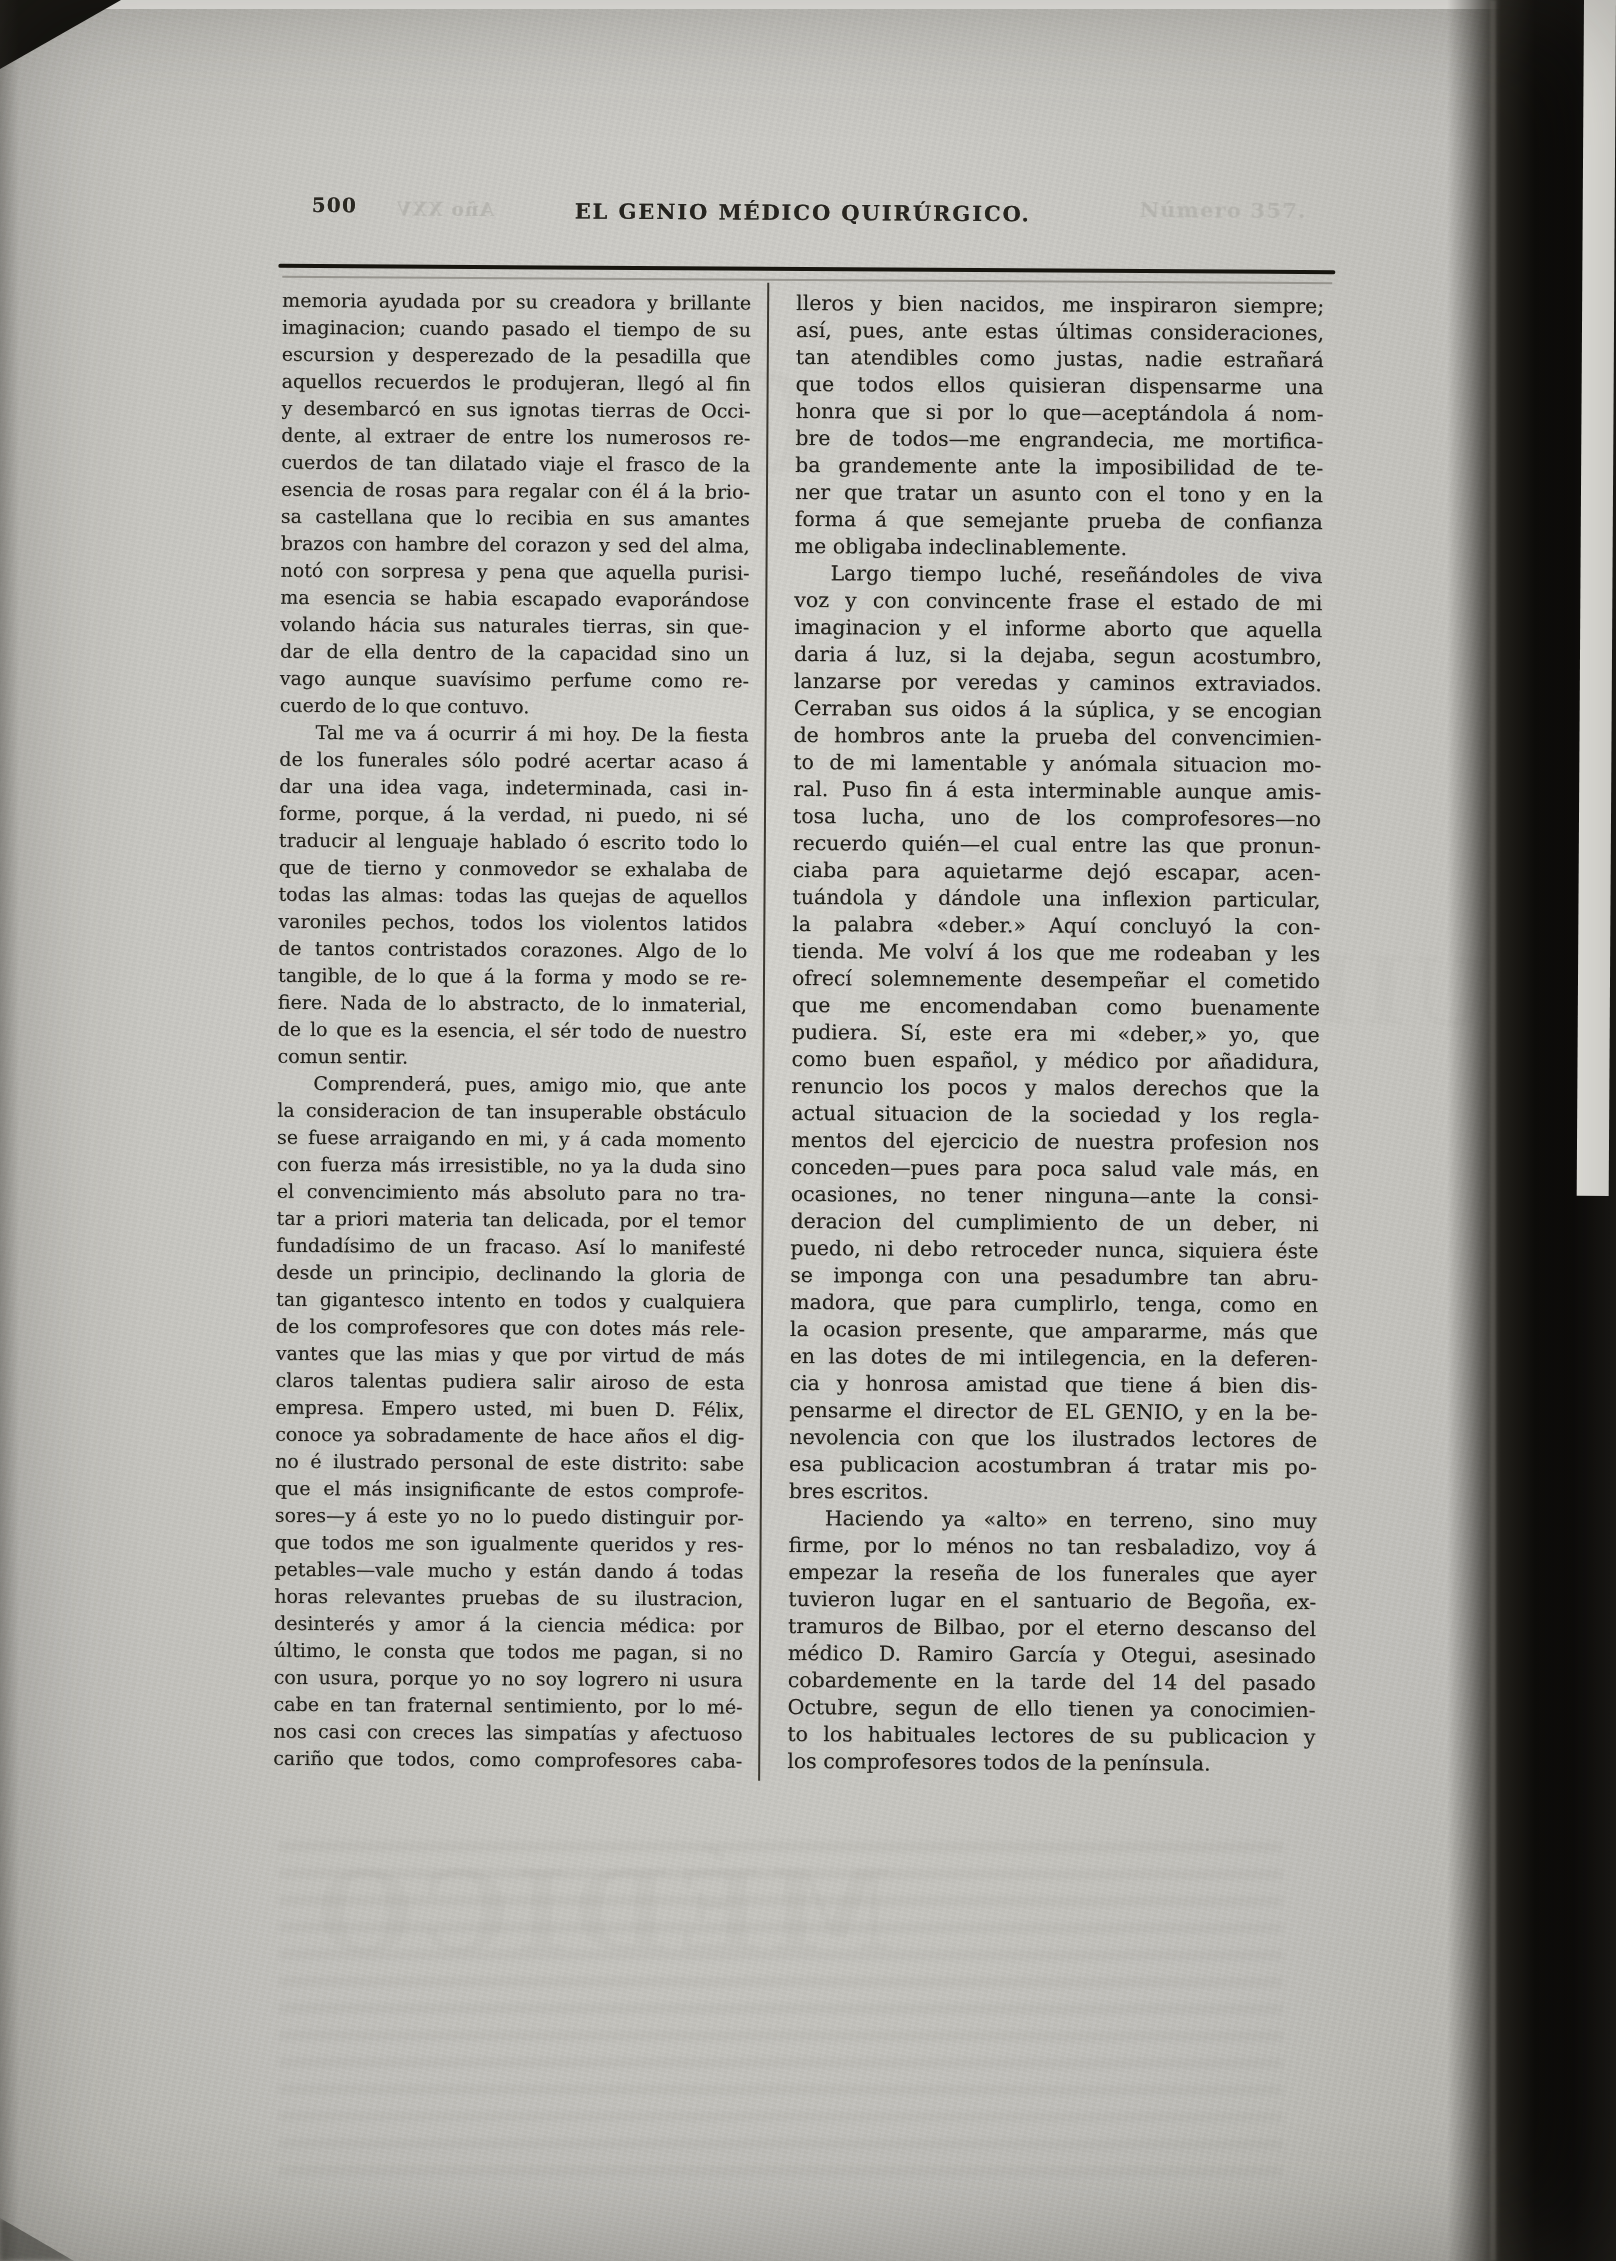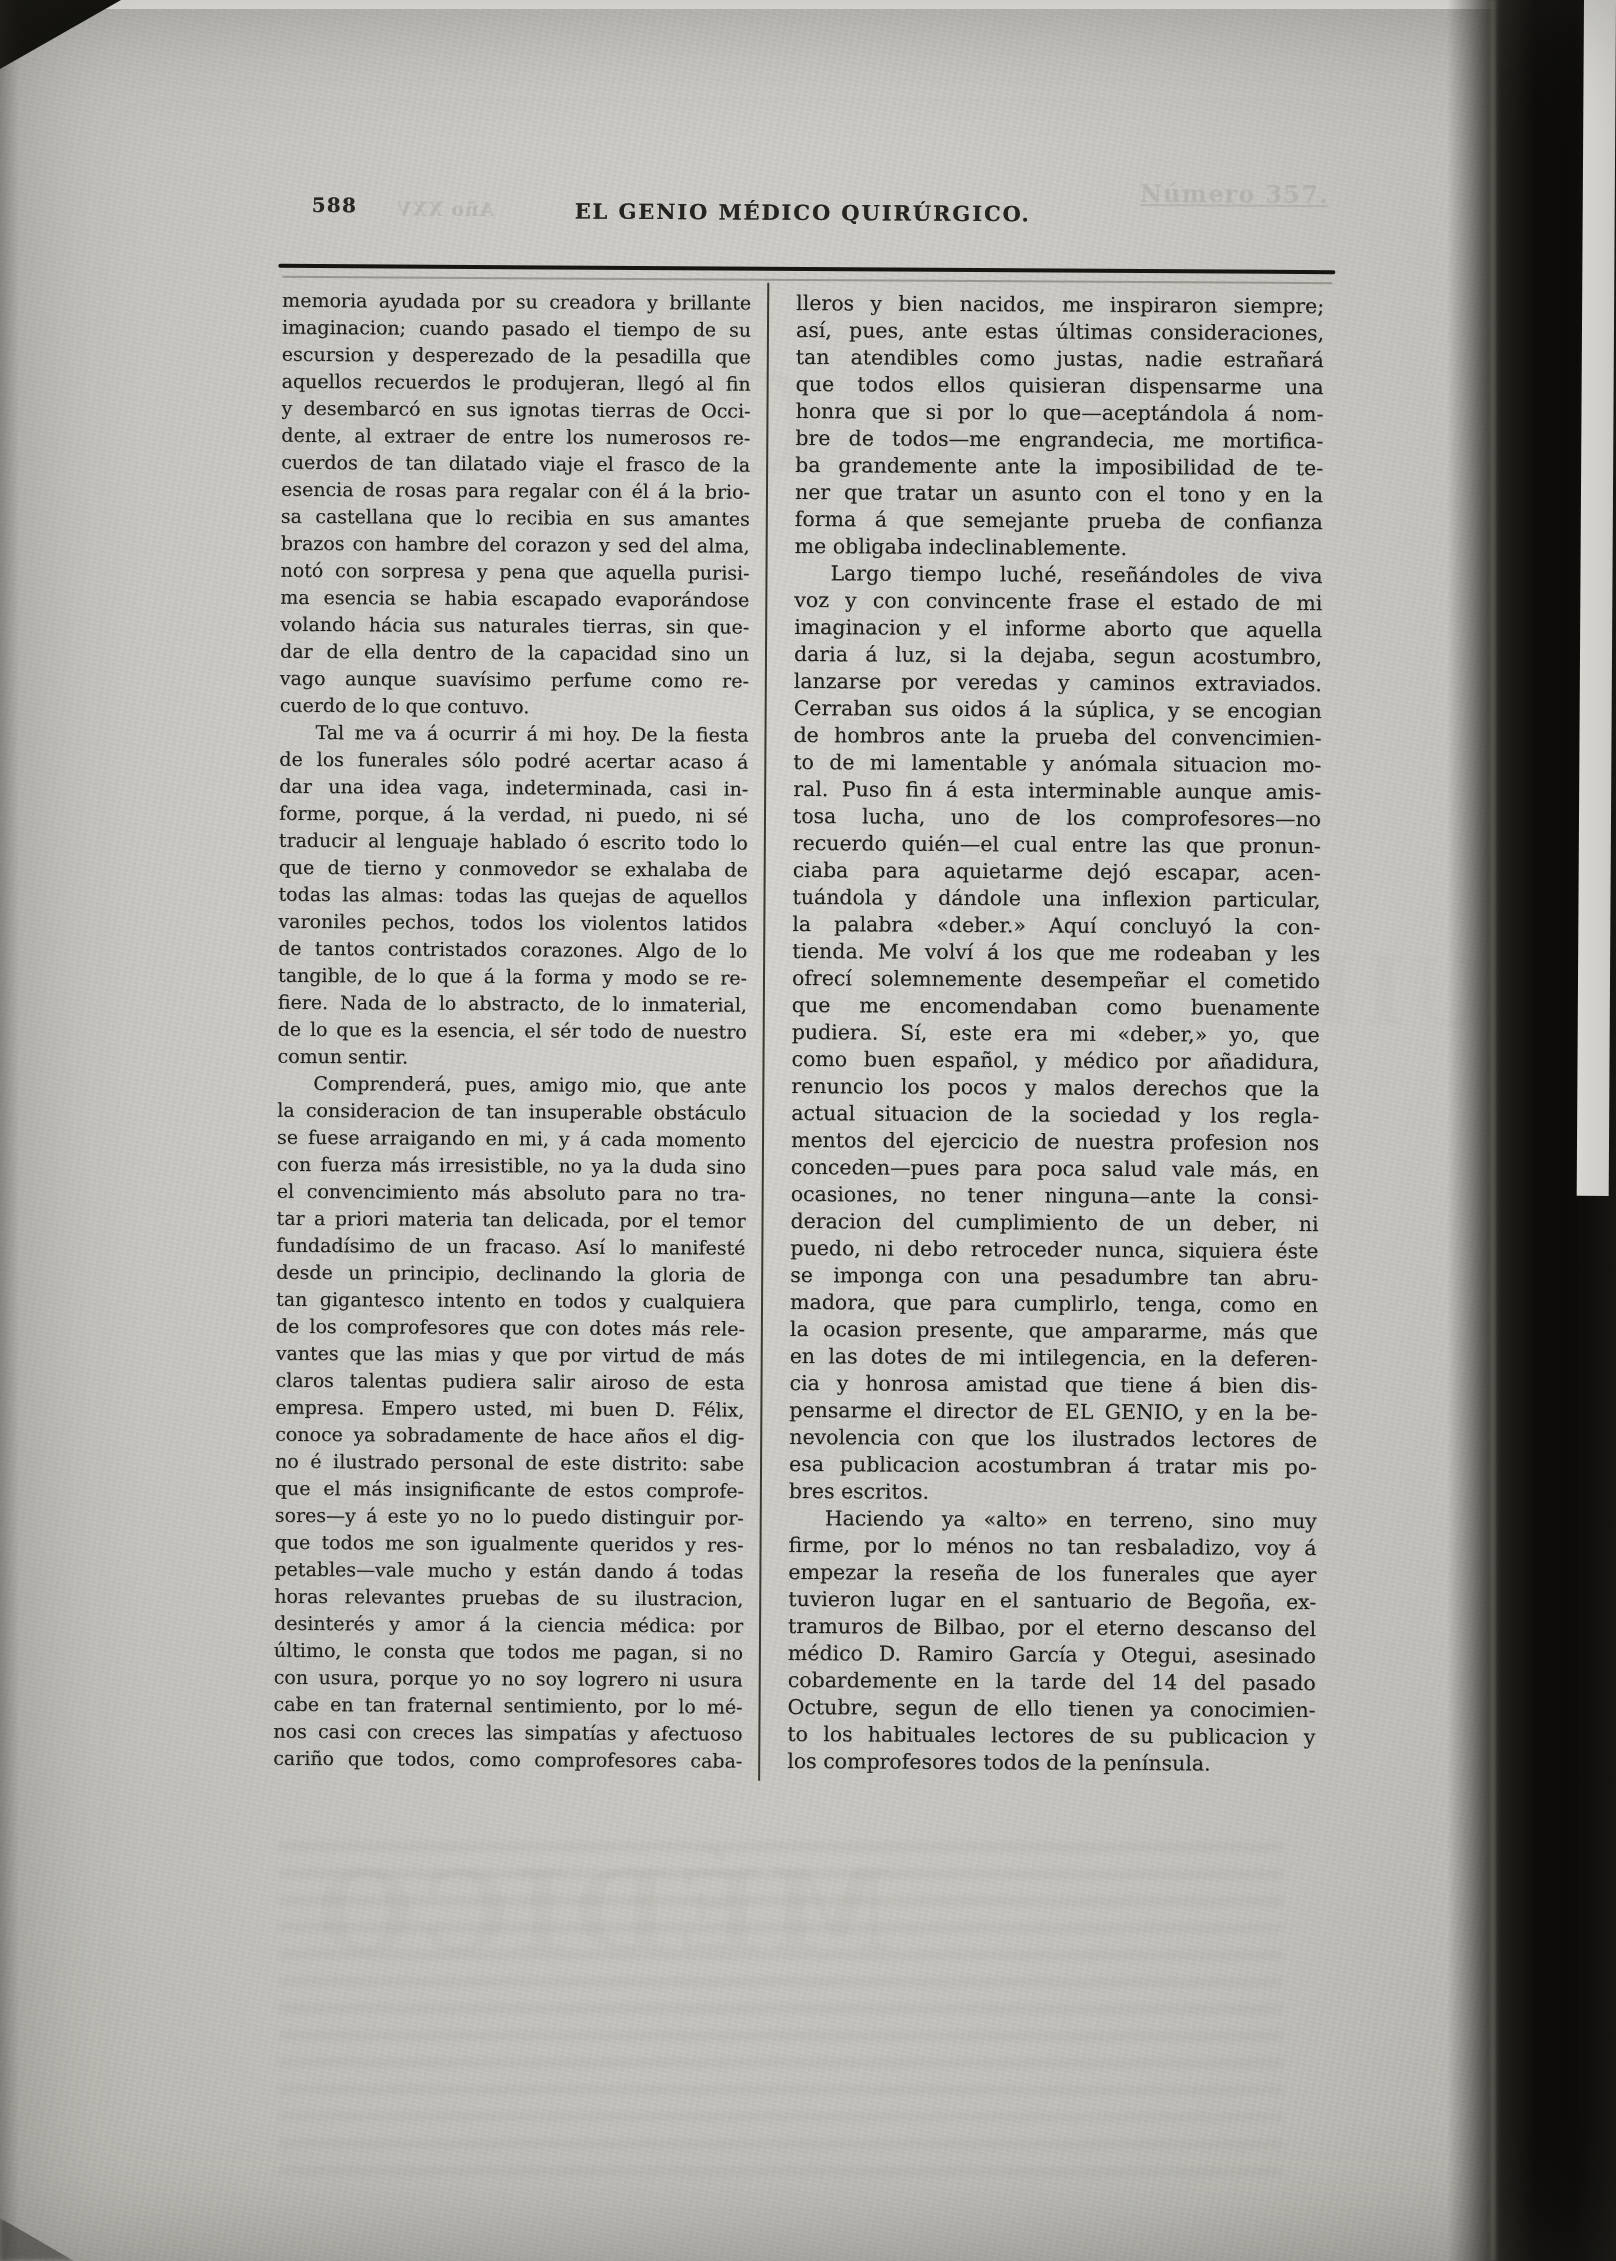--- a/index.html
+++ b/index.html
@@ -47,21 +47,21 @@
     white-space:normal;
     color:#211f1a;
     text-shadow:0.3px 0.3px 0.6px rgba(62,58,50,.55);
   }
   .line.first-indent{padding-left:36px;}
   .line.last-line{text-align-last:left;}
   
   .ghost{position:absolute;color:#8d8c86;pointer-events:none;}
   .mirrored{transform:scaleX(-1);}
   .ghost-year{left:397px;top:201px;font-size:18.6px;font-weight:bold;letter-spacing:1.2px;opacity:.32;filter:blur(0.6px);}
-  .ghost-issue{left:1141px;top:177px;font-size:24px;font-weight:bold;letter-spacing:1.2px;opacity:.30;filter:blur(0.6px);text-decoration:underline;}
+  .ghost-issue{left:1141px;top:195px;font-size:21px;font-weight:bold;letter-spacing:1.2px;opacity:.30;filter:blur(0.6px);}
   .ghost-big{font-weight:bold;opacity:.05;filter:blur(1.2px);letter-spacing:6.2px;white-space:nowrap;}
   .ghost-big.g1{left:267px;top:347px;font-size:136px;transform:scaleX(-1) rotate(1deg);}
   .ghost-big.g2{left:806px;top:930px;font-size:93px;transform:scaleX(-1) rotate(-1deg);opacity:.045;}
   .ghost-big.g3{left:322px;top:1847px;font-size:112px;transform:scaleX(-1) rotate(.5deg);opacity:.055;}
   .ghost-lines{
     position:absolute;left:291px;top:1829px;width:1004px;height:347px;opacity:.5;
     background:repeating-linear-gradient(0deg, rgba(125,123,116,.16) 0 10px, rgba(0,0,0,0) 10px 27px);
     filter:blur(1.9px);transform:scaleX(-1) rotate(.3deg);pointer-events:none;
   }
   
@@ -101,21 +101,21 @@
 <div class="scan">
   <div class="paper"></div>
   <div class="texture"></div>
 
   <div class="content">
     <div class="ghost ghost-big g1">EL GENIO</div>
     <div class="ghost ghost-big g2">QUIRÚRGICO</div>
     <div class="ghost ghost-big g3">MÉDICO</div>
     <div class="ghost-lines"></div>
 
-    <div class="page-number">588</div>
+    <div class="page-number">500</div>
     <div class="ghost ghost-year mirrored">Año XXV</div>
     <div class="journal-title">EL GENIO MÉDICO QUIRÚRGICO.</div>
     <div class="ghost ghost-issue">Número 357.</div>
 
     <div class="rule-thick"></div>
     <div class="rule-thin"></div>
 
     <div class="col col-left">
         <div class="paragraph">
           <div class="line">memoria ayudada por su creadora y brillante</div>

